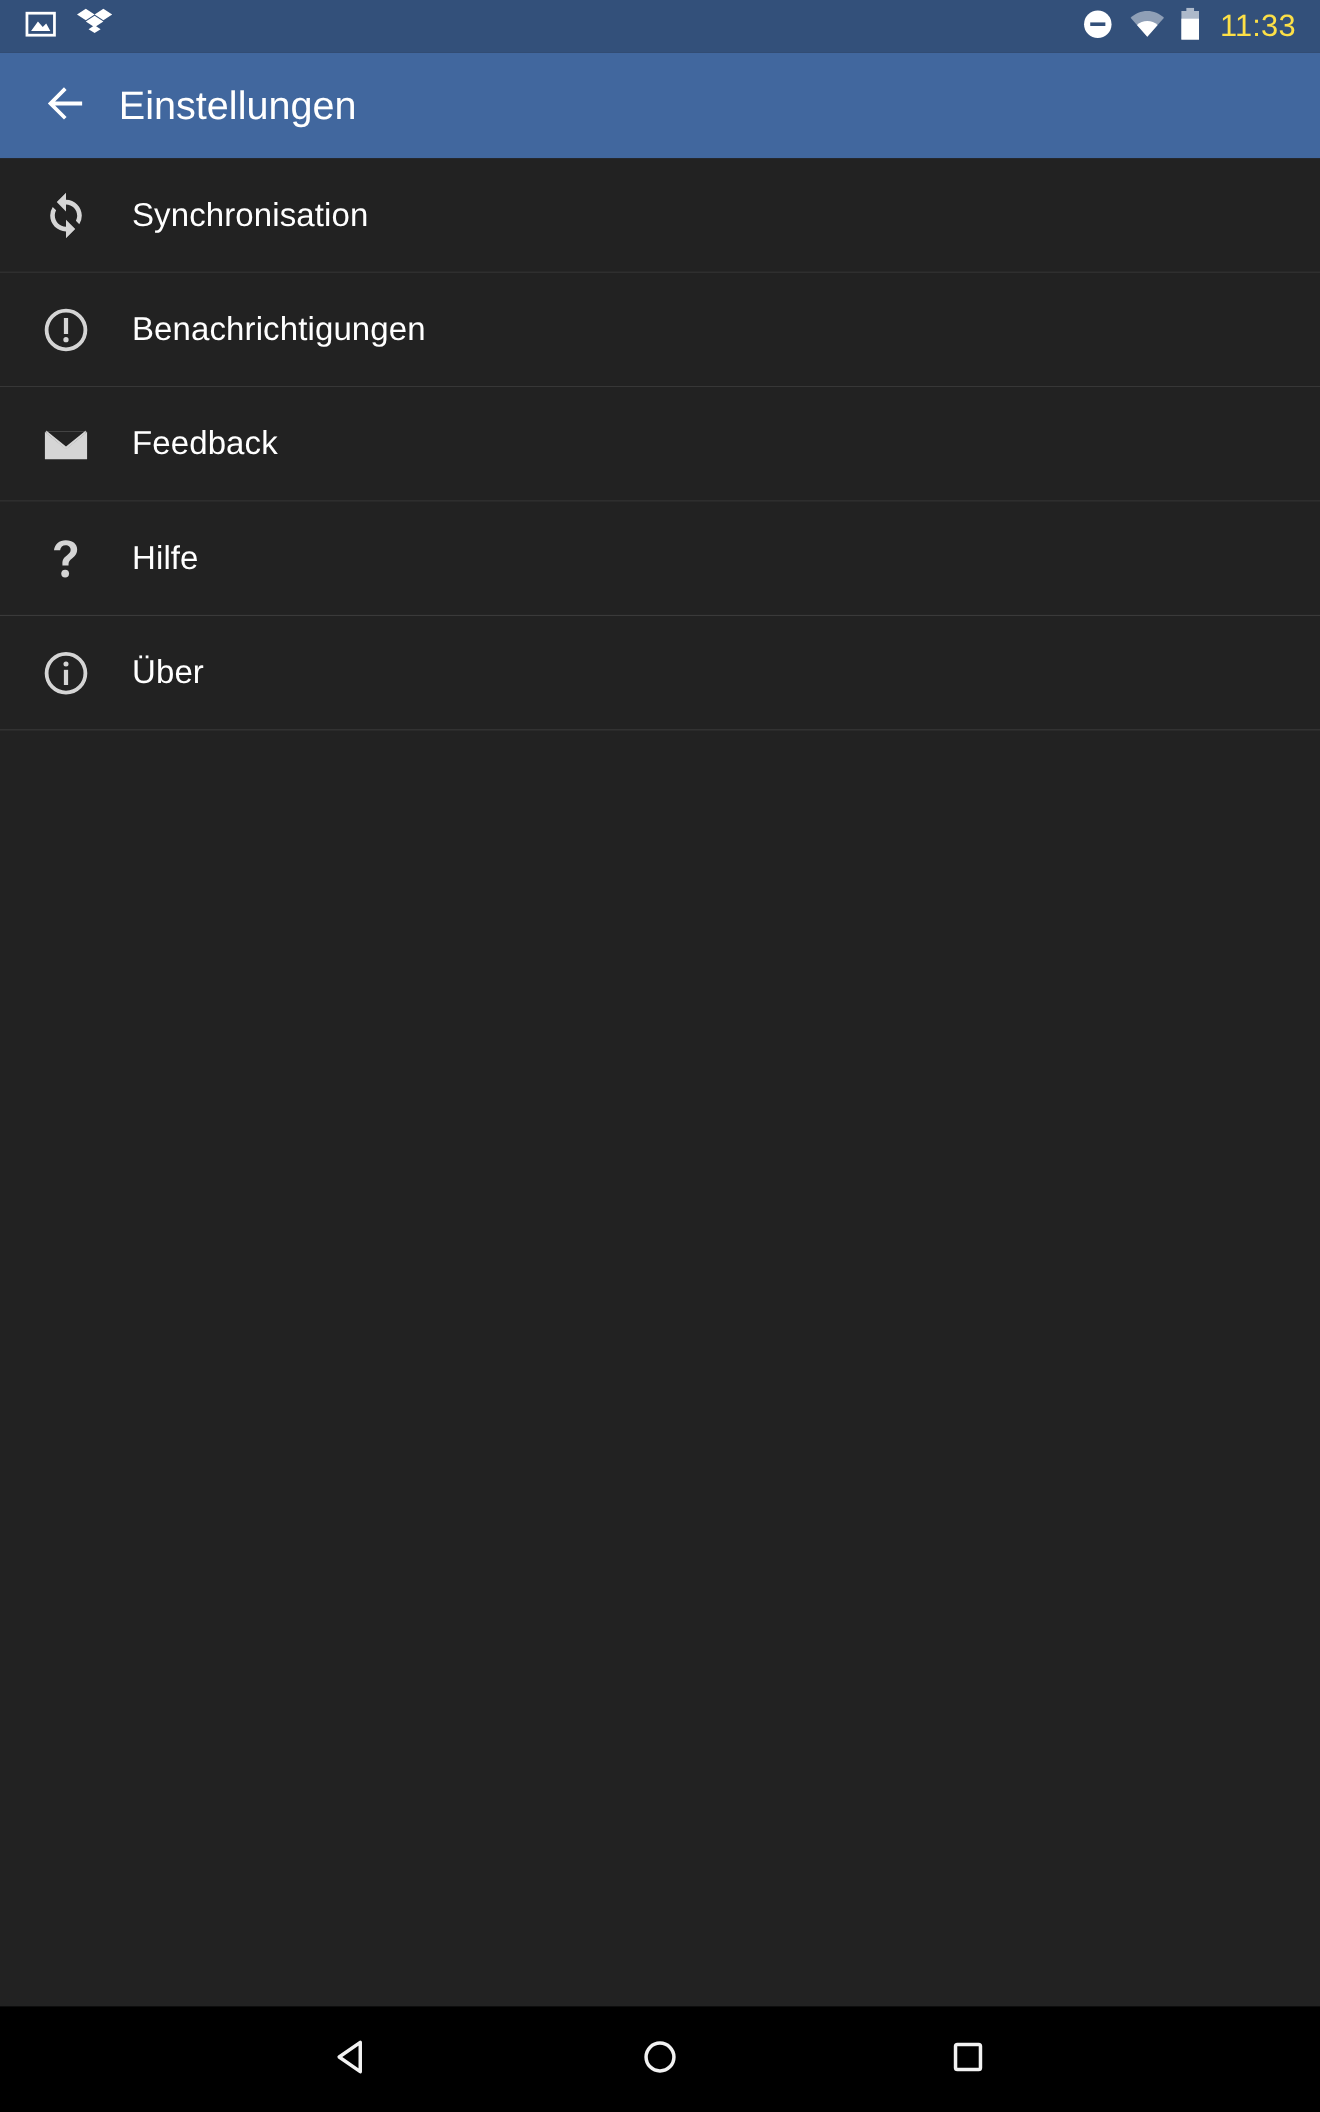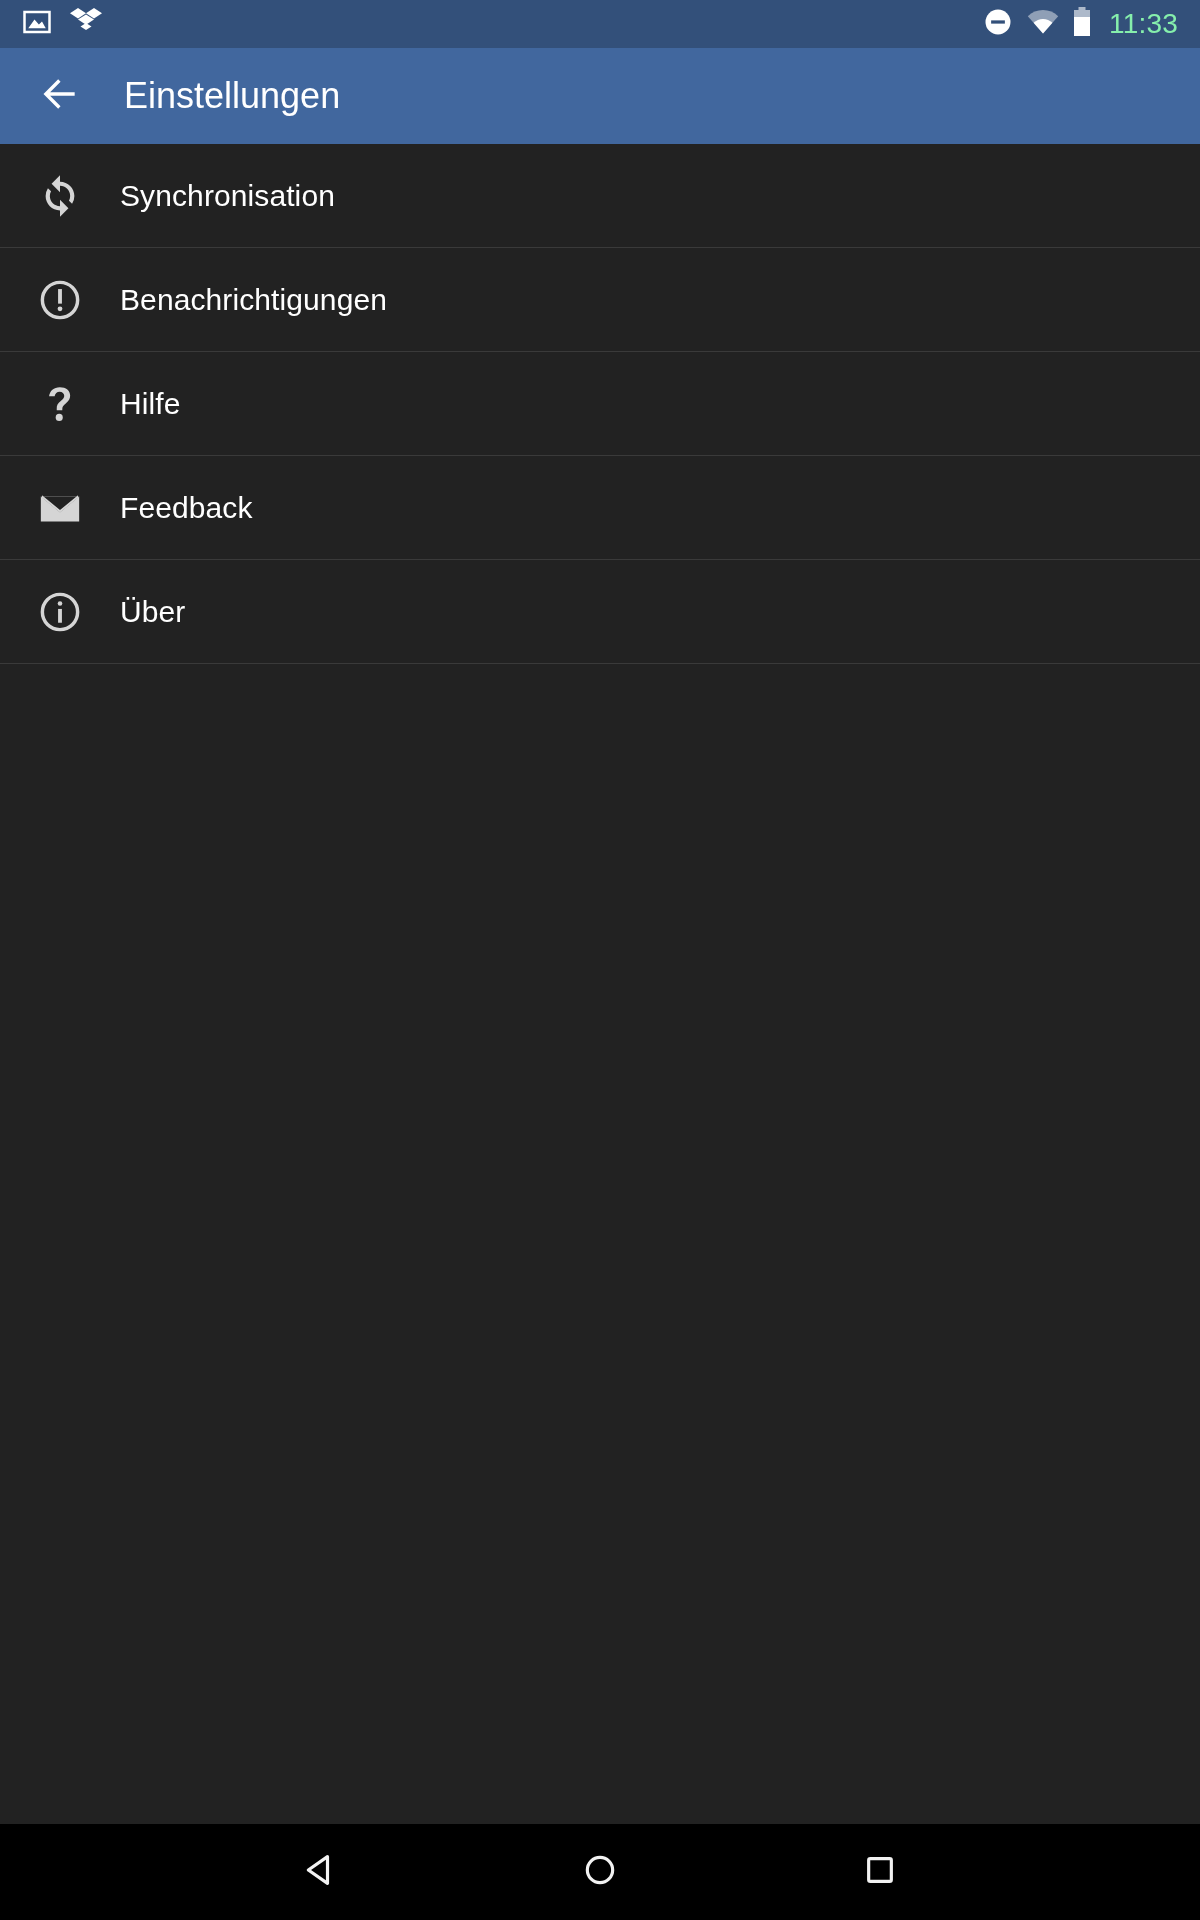--- a/index.html
+++ b/index.html
@@ -37,21 +37,21 @@
     align-items: center;
     gap: 18px;
   }
   .status-right {
     margin-left: auto;
     display: flex;
     align-items: center;
     gap: 14px;
   }
   .status-time {
-    color: #86efac;
+    color: #fde047;
     font-size: 28px;
     letter-spacing: 0.2px;
     line-height: 1;
     padding-left: 4px;
   }
   .sb-icon { display: block; }
 
   
   .app-bar {
     height: 96px;
@@ -67,21 +67,21 @@
     height: 72px;
     display: flex;
     align-items: center;
     justify-content: center;
     cursor: pointer;
     flex: 0 0 auto;
   }
   .app-title {
     color: #ffffff;
     font-size: 36px;
-    margin-left: 28px;
+    margin-left: 12px;
     line-height: 1;
     white-space: nowrap;
   }
 
   
   .settings-list {
     background: #222222;
     flex: 1 1 auto;
     overflow: hidden;
   }
@@ -207,41 +207,41 @@
           <rect x="11" y="6.3" width="2" height="7.6" fill="#d5d5d5"></rect>
           <circle cx="12" cy="16.6" r="1.25" fill="#d5d5d5"></circle>
         </svg>
       </div>
       <div class="item-label">Benachrichtigungen</div>
     </div>
 
     <div class="list-item">
       <div class="item-icon">
         <svg width="46" height="46" viewBox="0 0 24 24">
-          <path d="M11.9 3.2c-3.1 0-5.3 1.9-5.6 4.8h2.9c0.2-1.5 1.2-2.4 2.6-2.4 1.4 0 2.4 0.9 2.4 2.1 0 1-0.4 1.6-1.8 2.7-1.6 1.2-2.2 2.2-2.1 4.1l0 0.7h2.9l0-0.6c0-1.2 0.4-1.8 1.8-2.9 1.6-1.2 2.3-2.4 2.3-4.1 0-2.6-2.1-4.4-5.4-4.4z" fill="#d5d5d5"></path>
-          <circle cx="11.6" cy="19" r="1.85" fill="#d5d5d5"></circle>
-        </svg>
-      </div>
-      <div class="item-label">Hilfe</div>
-    </div>
-
-    <div class="list-item">
-      <div class="item-icon">
-        <svg width="46" height="46" viewBox="0 0 24 24">
           <path d="M2 6 h20 v13 H2 Z" fill="#d5d5d5"></path>
           <path d="M2 6 L12 14.2 L22 6 Z" fill="#222222"></path>
           <path d="M2.6 5.4 L12 13 L21.4 5.4 L21.4 6.6 L12 14.4 L2.6 6.6 Z" fill="#d5d5d5"></path>
         </svg>
       </div>
       <div class="item-label">Feedback</div>
     </div>
 
     <div class="list-item">
       <div class="item-icon">
         <svg width="46" height="46" viewBox="0 0 24 24">
+          <path d="M11.9 3.2c-3.1 0-5.3 1.9-5.6 4.8h2.9c0.2-1.5 1.2-2.4 2.6-2.4 1.4 0 2.4 0.9 2.4 2.1 0 1-0.4 1.6-1.8 2.7-1.6 1.2-2.2 2.2-2.1 4.1l0 0.7h2.9l0-0.6c0-1.2 0.4-1.8 1.8-2.9 1.6-1.2 2.3-2.4 2.3-4.1 0-2.6-2.1-4.4-5.4-4.4z" fill="#d5d5d5"></path>
+          <circle cx="11.6" cy="19" r="1.85" fill="#d5d5d5"></circle>
+        </svg>
+      </div>
+      <div class="item-label">Hilfe</div>
+    </div>
+
+    <div class="list-item">
+      <div class="item-icon">
+        <svg width="46" height="46" viewBox="0 0 24 24">
           <circle cx="12" cy="12" r="9.2" fill="none" stroke="#d5d5d5" stroke-width="1.8"></circle>
           <circle cx="12" cy="7.6" r="1.2" fill="#d5d5d5"></circle>
           <rect x="11" y="10.4" width="2" height="7.2" fill="#d5d5d5"></rect>
         </svg>
       </div>
       <div class="item-label">Über</div>
     </div>
 
   </div>
 

